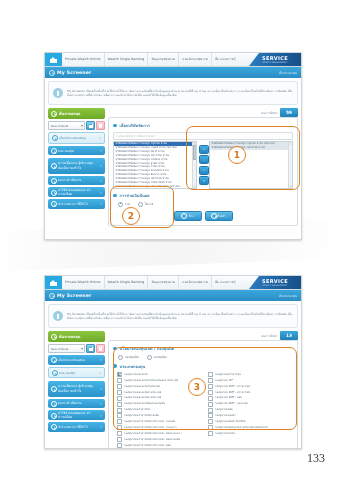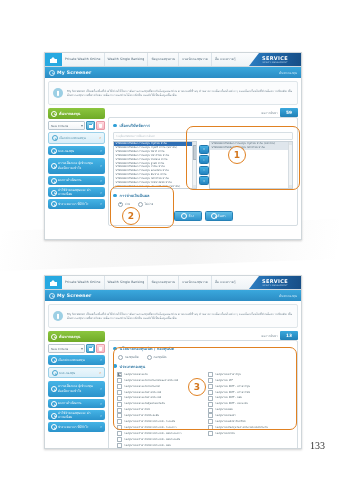--- a/index.html
+++ b/index.html
@@ -136,21 +136,21 @@
   .cbox{width:3px;height:3px;border:1px solid #a7b4bd;background:#fff;flex:0 0 auto;position:relative;border-radius:.4px;}
   .cbox.on{background:#6d7b85;}
   .cbox.on:after{content:"";position:absolute;left:.5px;top:.2px;width:1.3px;height:.6px;border-left:.6px solid #fff;border-bottom:.6px solid #fff;transform:rotate(-45deg);}
   .cblabel{font-size:2.7px;color:#5d7078;line-height:3.6px;white-space:nowrap;overflow:hidden;}
 
   
   .anno{position:absolute;border:1.6px solid #e08122;border-radius:7px;pointer-events:none;}
   .circ{position:absolute;width:16px;height:16px;border:1.6px solid #e08122;border-radius:50%;background:rgba(255,255,255,.72);
         display:flex;align-items:center;justify-content:center;font-size:9px;color:#d4761c;font-weight:bold;}
 
-  .pagenum{position:absolute;right:14px;bottom:29px;font-size:10px;color:#333;font-family:"Liberation Serif",serif;}
+  .pagenum{position:absolute;right:14px;bottom:14px;font-size:12px;color:#333;font-family:"Liberation Serif",serif;}
 </style>
 </head>
 <body>
 
 <div class="page">
   <div class="watermark"></div>
 
   <div class="shot" id="shot1">
 
     <div class="topnav">

